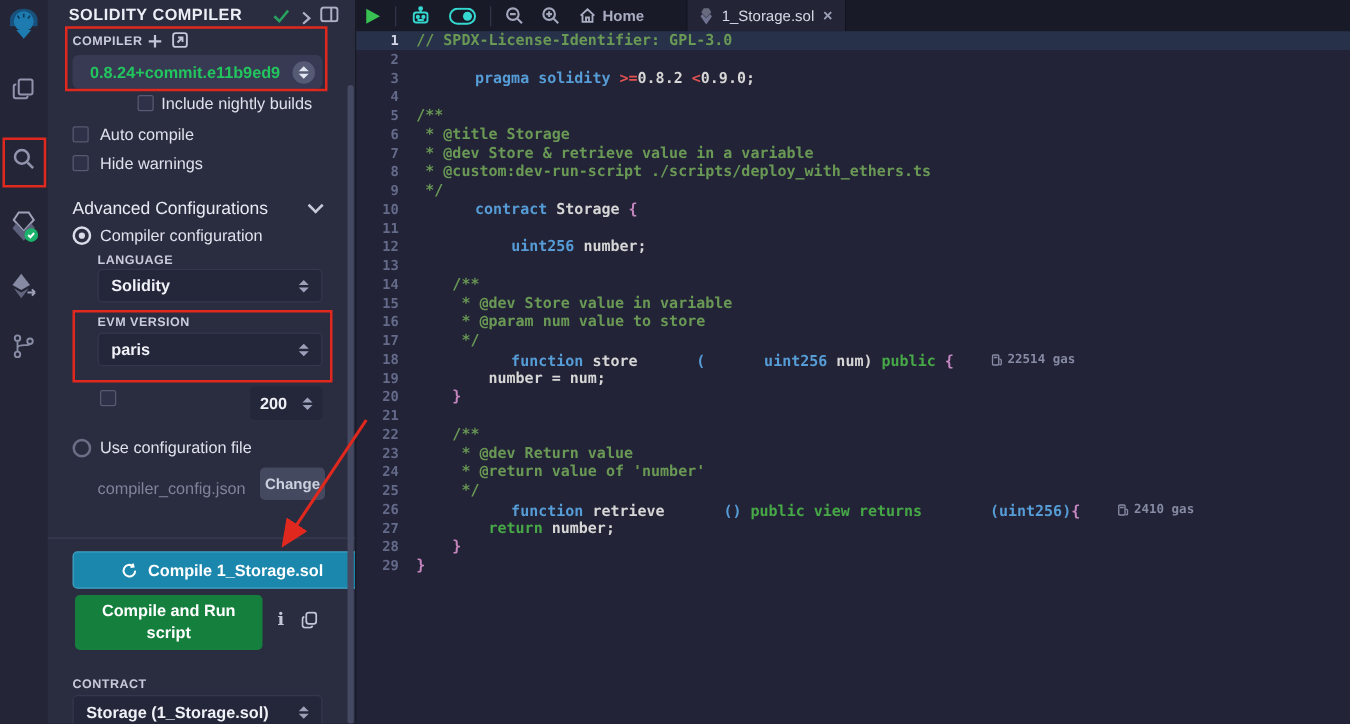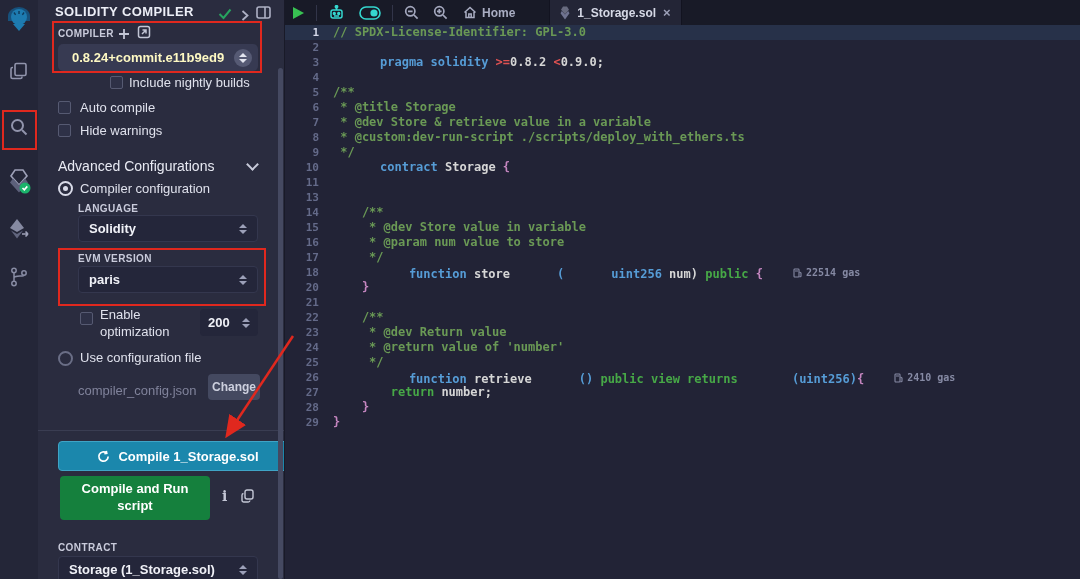--- a/index.html
+++ b/index.html
@@ -25,21 +25,21 @@
   .radio.checked { border-color:#d9dbe8; }
   .radio.checked::after { content:""; position:absolute; left:3px; top:3px; width:5px; height:5px; border-radius:50%; background:#d9dbe8; }
   .select { position:absolute; background:#24263a; border:1px solid #34374e; border-radius:4px;
     color:#f0f1f7; font-size:13px; font-weight:bold; display:flex; align-items:center;
     padding:0 10px; justify-content:space-between;text-align:center; }
   .stepper { display:flex; flex-direction:column; gap:2px; align-items:center; }
   .stepper i { width:0; height:0; border-left:4px solid transparent; border-right:4px solid transparent; }
   .stepper i.up { border-bottom:4px solid #9ca0b8; }
   .stepper i.dn { border-top:4px solid #9ca0b8; }
   .version-select { position:absolute; left:20px; top:44px; width:200px; height:27px; background:#373a52;
-    border-radius:5px; color:#fef9c3; font-size:13px; font-weight:bold; display:flex; align-items:center;
+    border-radius:5px; color:#22c55e; font-size:13px; font-weight:bold; display:flex; align-items:center;
     justify-content:space-between; padding:0 6px 0 14px; }
   .ver-badge { width:18px; height:18px; border-radius:50%; background:#565a74; display:flex; align-items:center; justify-content:center; }
   .ver-badge .stepper i.up { border-bottom-color:#e3e5ef; }
   .ver-badge .stepper i.dn { border-top-color:#e3e5ef; }
   .adv-title { position:absolute; left:20px; top:158px; font-size:14px; color:#e8eaf3; }
   .chev-down { position:absolute; width:9px; height:9px; border-right:2px solid #c7cad9; border-bottom:2px solid #c7cad9; transform:rotate(45deg); }
   .muted { color:#80839b; }
   .btn-change { position:absolute; left:170px; top:374px; width:52px; height:26px; background:#444960;
     border:none; border-radius:4px; color:#cdd0de; font-size:12px; font-weight:bold; }
   .divider-h { position:absolute; left:0; top:430px; width:246px; height:1px; background:#3a3d52; }
@@ -53,21 +53,21 @@
     color:#f0f1f7; font-size:13px; font-weight:bold; display:flex; align-items:center; justify-content:space-between; padding:0 8px; }
 
   
   .editor { flex:1; height:579px; background:#222336; position:relative; border-left:1px solid #191a28; }
   .ed-topbar { height:25px; background:#181a27; display:flex; align-items:center; position:relative; }
   .tb-ico { display:flex; align-items:center; justify-content:center; height:25px; padding:0 7px; }
   .tb-sep { width:1px; height:16px; background:#323549; margin:0 4px; }
   .home { display:flex; align-items:center; gap:5px; color:#a9adc2; font-size:12px; font-weight:bold; padding:0 8px; }
   .tab { margin-left:26px; height:25px; background:#232536; display:flex; align-items:center; gap:7px;
     padding:0 10px; border-right:1px solid #121320; border-left:1px solid #121320; }
-  .tab-label { color:#d6d9e6; font-size:12px; font-weight:bold; }
+  .tab-label { color:#d6d9e6; font-size:12px; font-weight:normal; }
   .tab-close { color:#9preferably; }
   .tab-close { color:#9ca0b8; font-size:13px; font-weight:bold; }
 
   .code-area { position:absolute; top:25px; left:0; right:0; bottom:0; font-family:"DejaVu Sans Mono", monospace; }
   .code-row { display:flex; height:15px; line-height:15px; white-space:pre; font-size:12px; font-weight:bold; }
   .code-row.active-row { background:#273149; }
   .gutter { width:48px; flex:0 0 48px; text-align:right; padding-right:14px; color:#646a89; font-size:11px; }
   .gutter.g-active { color:#d3d7e8; }
   .code { color:#d4d4d4; }
   .tk-cmt { color:#6a9955; }
@@ -202,21 +202,20 @@
     <div class="label-xs" style="left:40px;top:253px">EVM VERSION</div>
     <div class="select" style="left:40px;top:266px;width:180px;height:27px">
       <span>paris</span>
       <span class="stepper">
           <i class="up"></i>
           <i class="dn"></i>
         </span>
     </div>
 
     <span class="checkbox" style="left:42px;top:312px"></span>
-    <span class="txt" style="left:62px;top:307px;width:92px;line-height:1.3">Enable optimization</span>
     <div class="opt-box">
       <span>200</span>
       <span class="stepper">
           <i class="up"></i>
           <i class="dn"></i>
         </span>
     </div>
 
     <span class="radio" style="left:20px;top:351px"></span>
     <span class="txt" style="left:42px;top:350px">Use configuration file</span>
@@ -313,29 +312,31 @@
         <div class="code-row"><span class="gutter">2</span><span class="code"></span></div>
         <div class="code-row"><span class="gutter">3</span><span class="code"><span class="tk-kw">pragma solidity </span><span class="tk-op">&gt;=</span><span class="tk-pl">0.8.2 </span><span class="tk-op">&lt;</span><span class="tk-pl">0.9.0;</span></span></div>
         <div class="code-row"><span class="gutter">4</span><span class="code"></span></div>
         <div class="code-row"><span class="gutter">5</span><span class="code"><span class="tk-cmt">/**</span></span></div>
         <div class="code-row"><span class="gutter">6</span><span class="code"><span class="tk-cmt"> * @title Storage</span></span></div>
         <div class="code-row"><span class="gutter">7</span><span class="code"><span class="tk-cmt"> * @dev Store &amp; retrieve value in a variable</span></span></div>
         <div class="code-row"><span class="gutter">8</span><span class="code"><span class="tk-cmt"> * @custom:dev-run-script ./scripts/deploy_with_ethers.ts</span></span></div>
         <div class="code-row"><span class="gutter">9</span><span class="code"><span class="tk-cmt"> */</span></span></div>
         <div class="code-row"><span class="gutter">10</span><span class="code"><span class="tk-kw">contract </span><span class="tk-pl">Storage </span><span class="tk-br">{</span></span></div>
         <div class="code-row"><span class="gutter">11</span><span class="code"></span></div>
+        <div class="code-row"><span class="gutter">12</span><span class="code"><span class="tk-pl">    </span><span class="tk-kw">uint256</span><span class="tk-pl"> number;</span></span></div>
         <div class="code-row"><span class="gutter">13</span><span class="code"></span></div>
         <div class="code-row"><span class="gutter">14</span><span class="code"><span class="tk-cmt">    /**</span></span></div>
         <div class="code-row"><span class="gutter">15</span><span class="code"><span class="tk-cmt">     * @dev Store value in variable</span></span></div>
         <div class="code-row"><span class="gutter">16</span><span class="code"><span class="tk-cmt">     * @param num value to store</span></span></div>
         <div class="code-row"><span class="gutter">17</span><span class="code"><span class="tk-cmt">     */</span></span></div>
         <div class="code-row"><span class="gutter">18</span><span class="code"><span class="tk-kw">    function </span><span class="tk-pl">store</span><span class="tk-kw">(</span><span class="tk-kw">uint256</span><span class="tk-pl"> num</span><span class="tk-pl">) </span><span class="tk-kw2">public </span><span class="tk-br">{</span><span class="gas"><svg width="9" height="10" viewBox="0 0 9 10" fill="none" stroke="#868aa4" stroke-width="1.1">
                 <rect x="1" y="1" width="5" height="8" rx="0.8"></rect>
                 <path d="M2 3 h3 M6.5 4 l1.5 1 v3.2 a0.9 0.9 0 0 1 -1.5 0.3"></path>
               </svg><span>22514 gas</span></span></span></div>
+        <div class="code-row"><span class="gutter">19</span><span class="code"><span class="tk-pl">        number = num;</span></span></div>
         <div class="code-row"><span class="gutter">20</span><span class="code"><span class="tk-br">    }</span></span></div>
         <div class="code-row"><span class="gutter">21</span><span class="code"></span></div>
         <div class="code-row"><span class="gutter">22</span><span class="code"><span class="tk-cmt">    /**</span></span></div>
         <div class="code-row"><span class="gutter">23</span><span class="code"><span class="tk-cmt">     * @dev Return value</span></span></div>
         <div class="code-row"><span class="gutter">24</span><span class="code"><span class="tk-cmt">     * @return value of 'number'</span></span></div>
         <div class="code-row"><span class="gutter">25</span><span class="code"><span class="tk-cmt">     */</span></span></div>
         <div class="code-row"><span class="gutter">26</span><span class="code"><span class="tk-kw">    function </span><span class="tk-pl">retrieve</span><span class="tk-kw">()</span><span class="tk-pl"> </span><span class="tk-kw2">public view returns </span><span class="tk-kw">(uint256)</span><span class="tk-br">{</span><span class="gas"><svg width="9" height="10" viewBox="0 0 9 10" fill="none" stroke="#868aa4" stroke-width="1.1">
                 <rect x="1" y="1" width="5" height="8" rx="0.8"></rect>
                 <path d="M2 3 h3 M6.5 4 l1.5 1 v3.2 a0.9 0.9 0 0 1 -1.5 0.3"></path>
               </svg><span>2410 gas</span></span></span></div>

